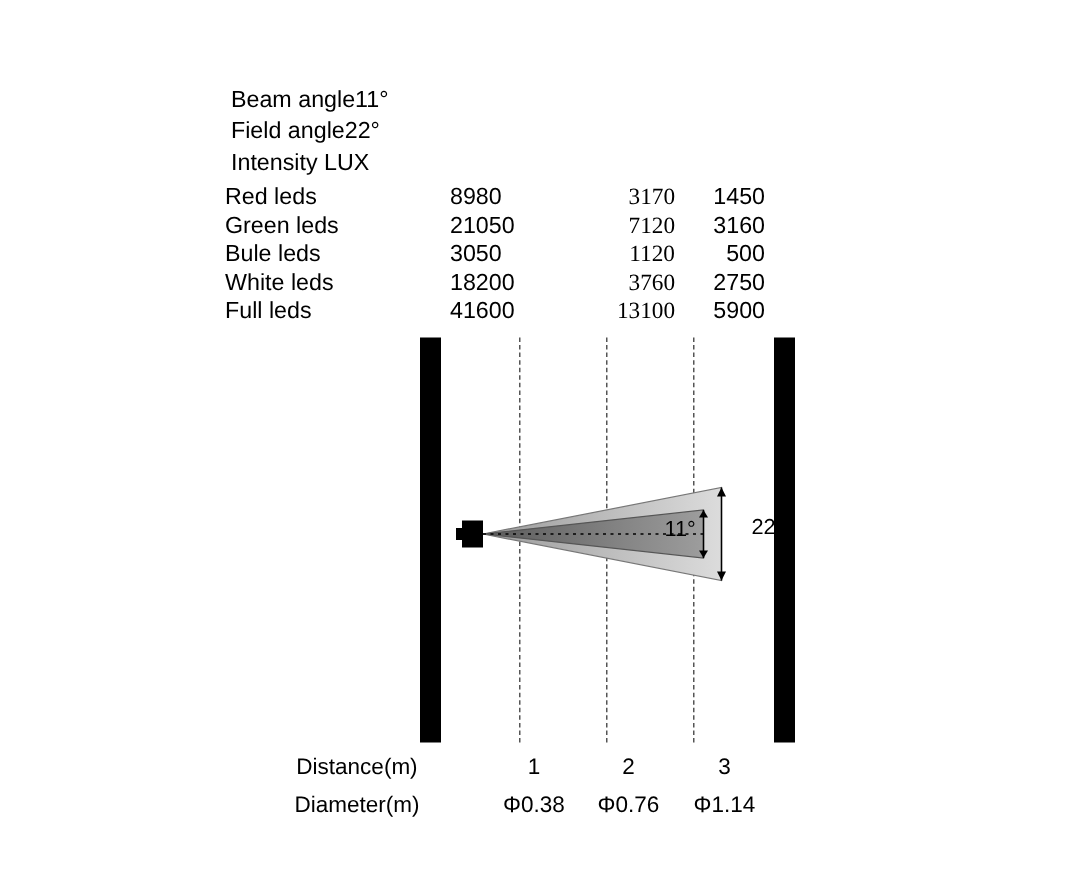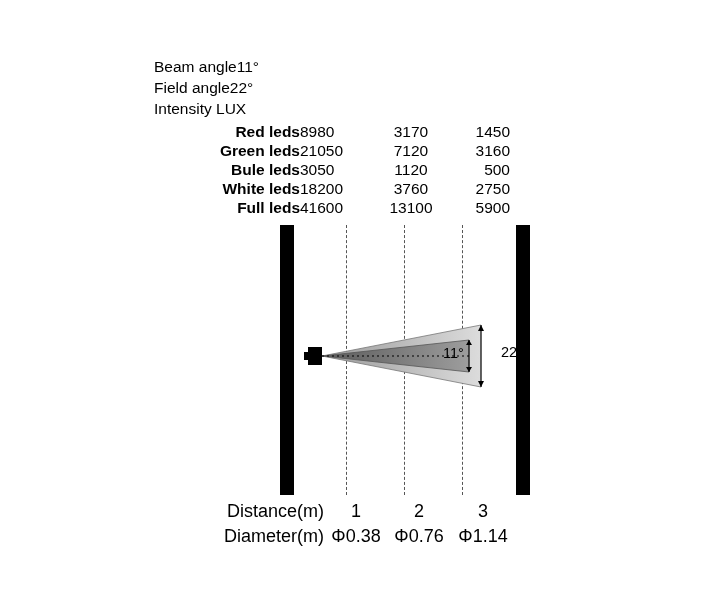--- a/index.html
+++ b/index.html
@@ -45,32 +45,32 @@
     border-collapse: collapse;
   }
   .intensity-table td {
     padding: 0;
     height: 19px;
     line-height: 19px;
     white-space: nowrap;
     font-size: 15.5px;
   }
   .it-label {
-    text-align: right;
+    text-align: left;
     padding-right: 14px;
     width: 150px;
-    font-weight: bold;
   }
   .it-v {
     text-align: left;
     width: 72px;
   }
   .it-v2 {
-    text-align: center;
+    text-align: right;
     width: 78px;
+    font-family: Liberation Serif, serif;
   }
   .it-v3 {
     text-align: right;
     width: 60px;
   }
 
   
   .diagram {
     position: absolute;
     left: 280px;
@@ -133,22 +133,23 @@
   .bottom-rows {
     position: absolute;
     left: 150px;
     top: 498px;
     font-size: 15.5px;
   }
   .bottom-rows td {
     padding: 0;
     height: 23px;
     line-height: 23px;
-    font-size: 18px;
+    font-size: 15px;
     white-space: nowrap;
+    text-align: center;
   }
   .br-label {
     text-align: right;
     padding-right: 10px;
     width: 172px;
   }
   .br-c1 { text-align: center; width: 60px; }
   .br-c2 { text-align: center; width: 62px; }
   .br-c3 { text-align: center; width: 62px; }
 </style>

